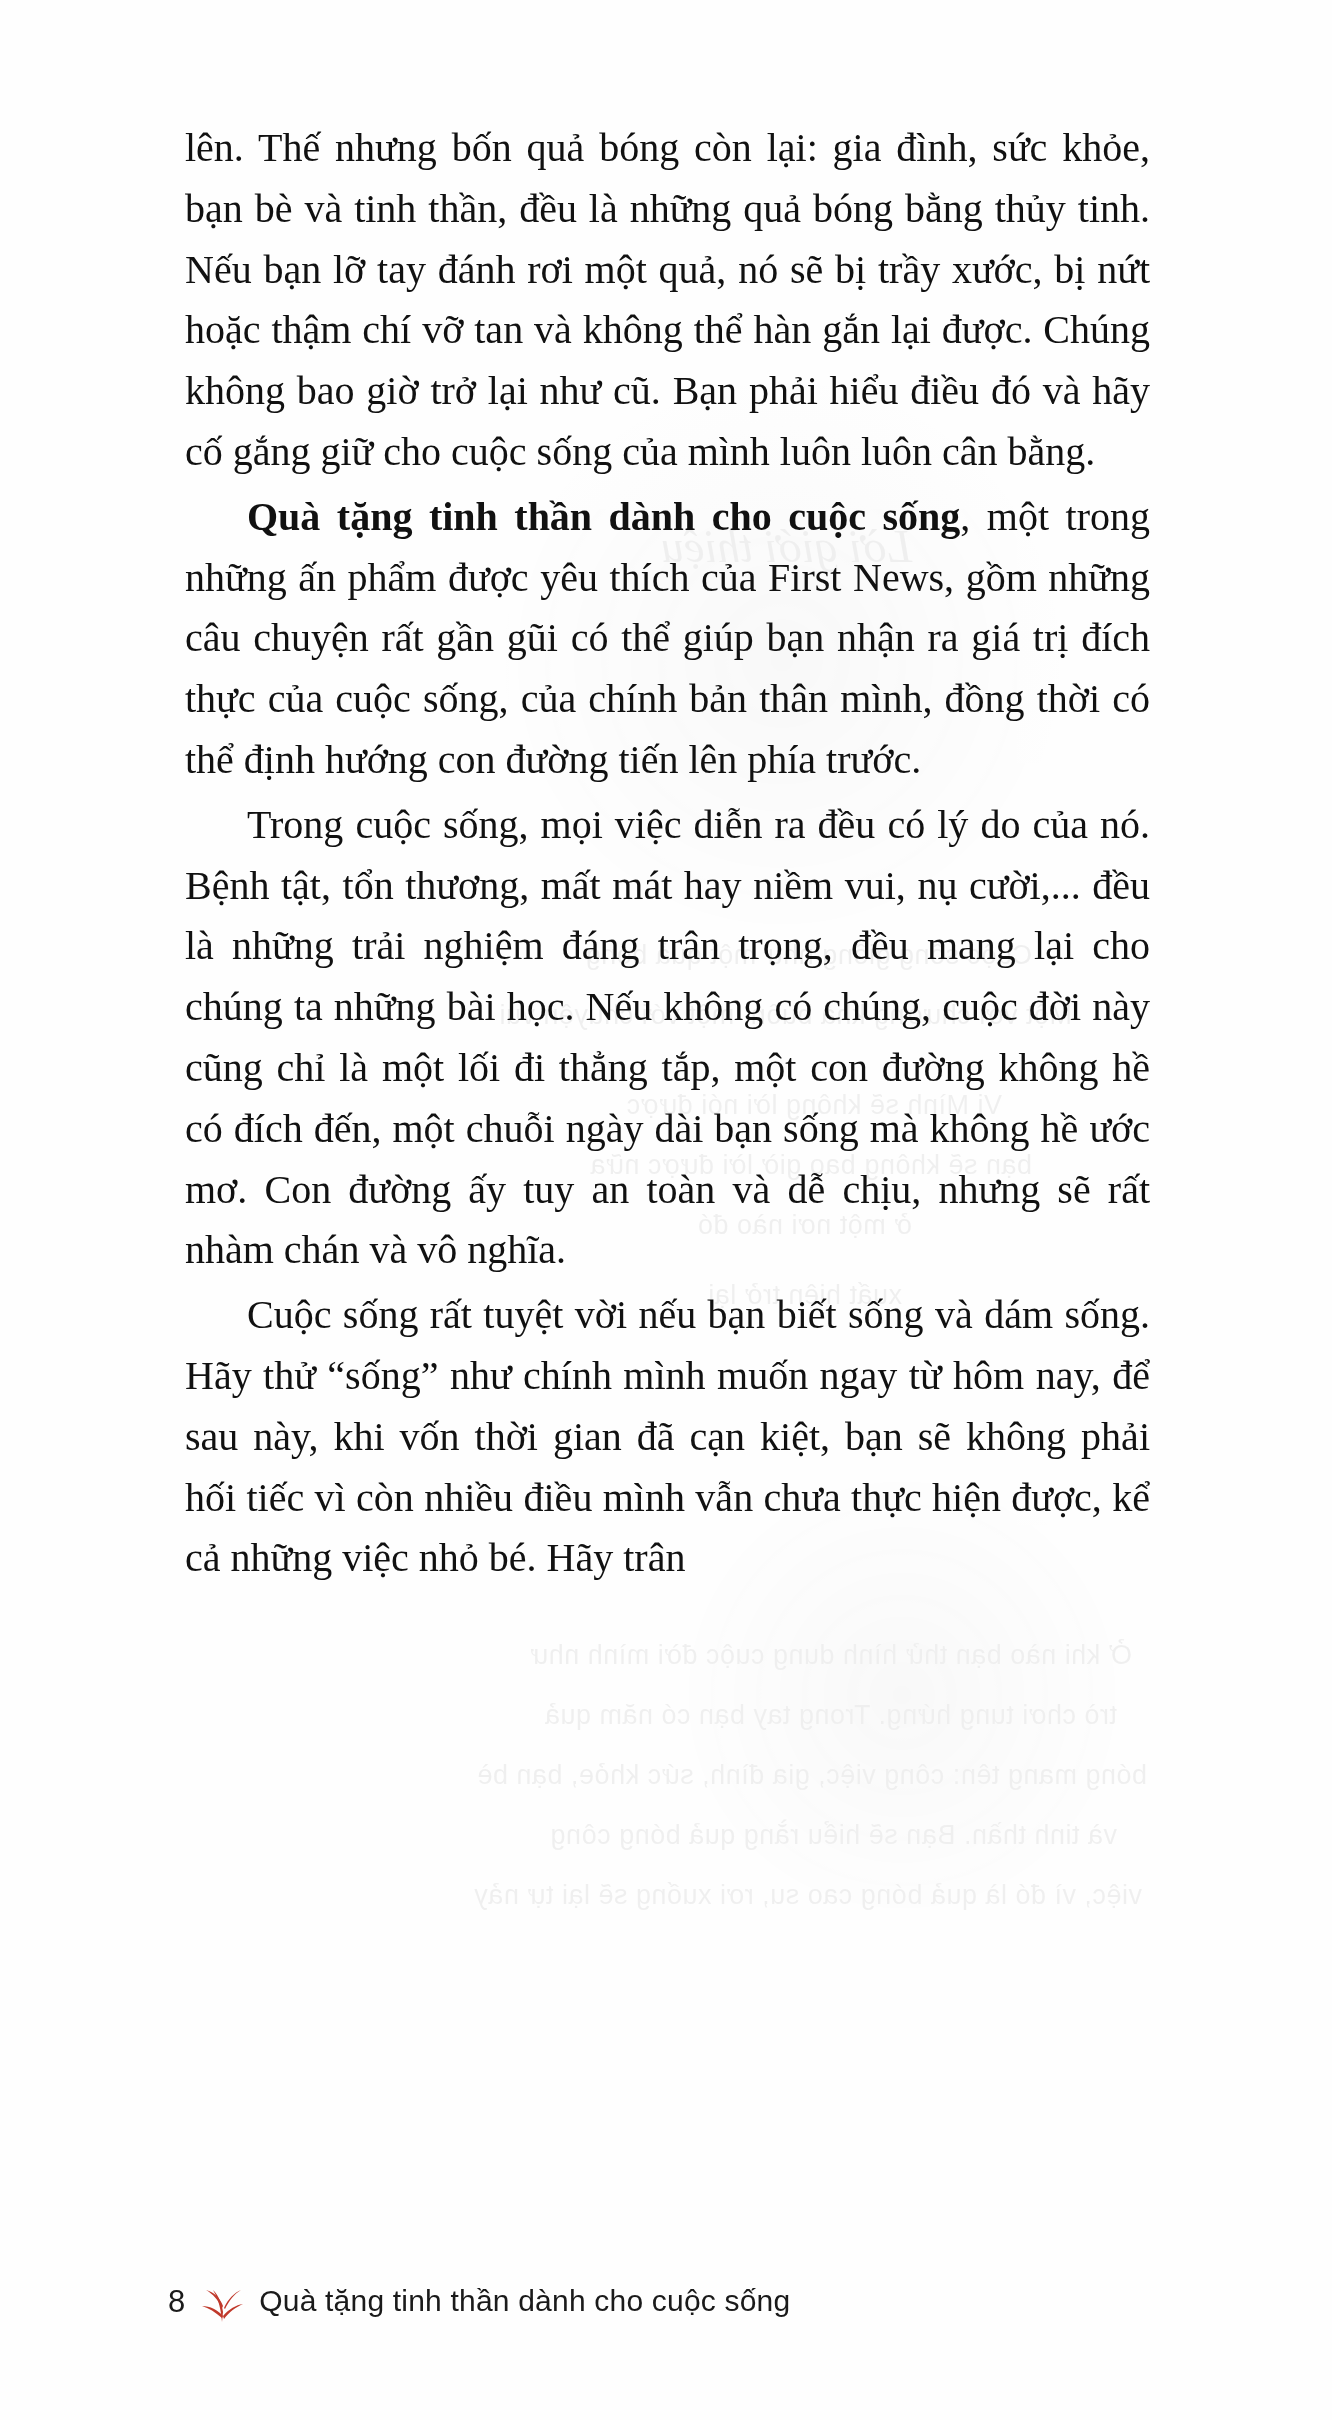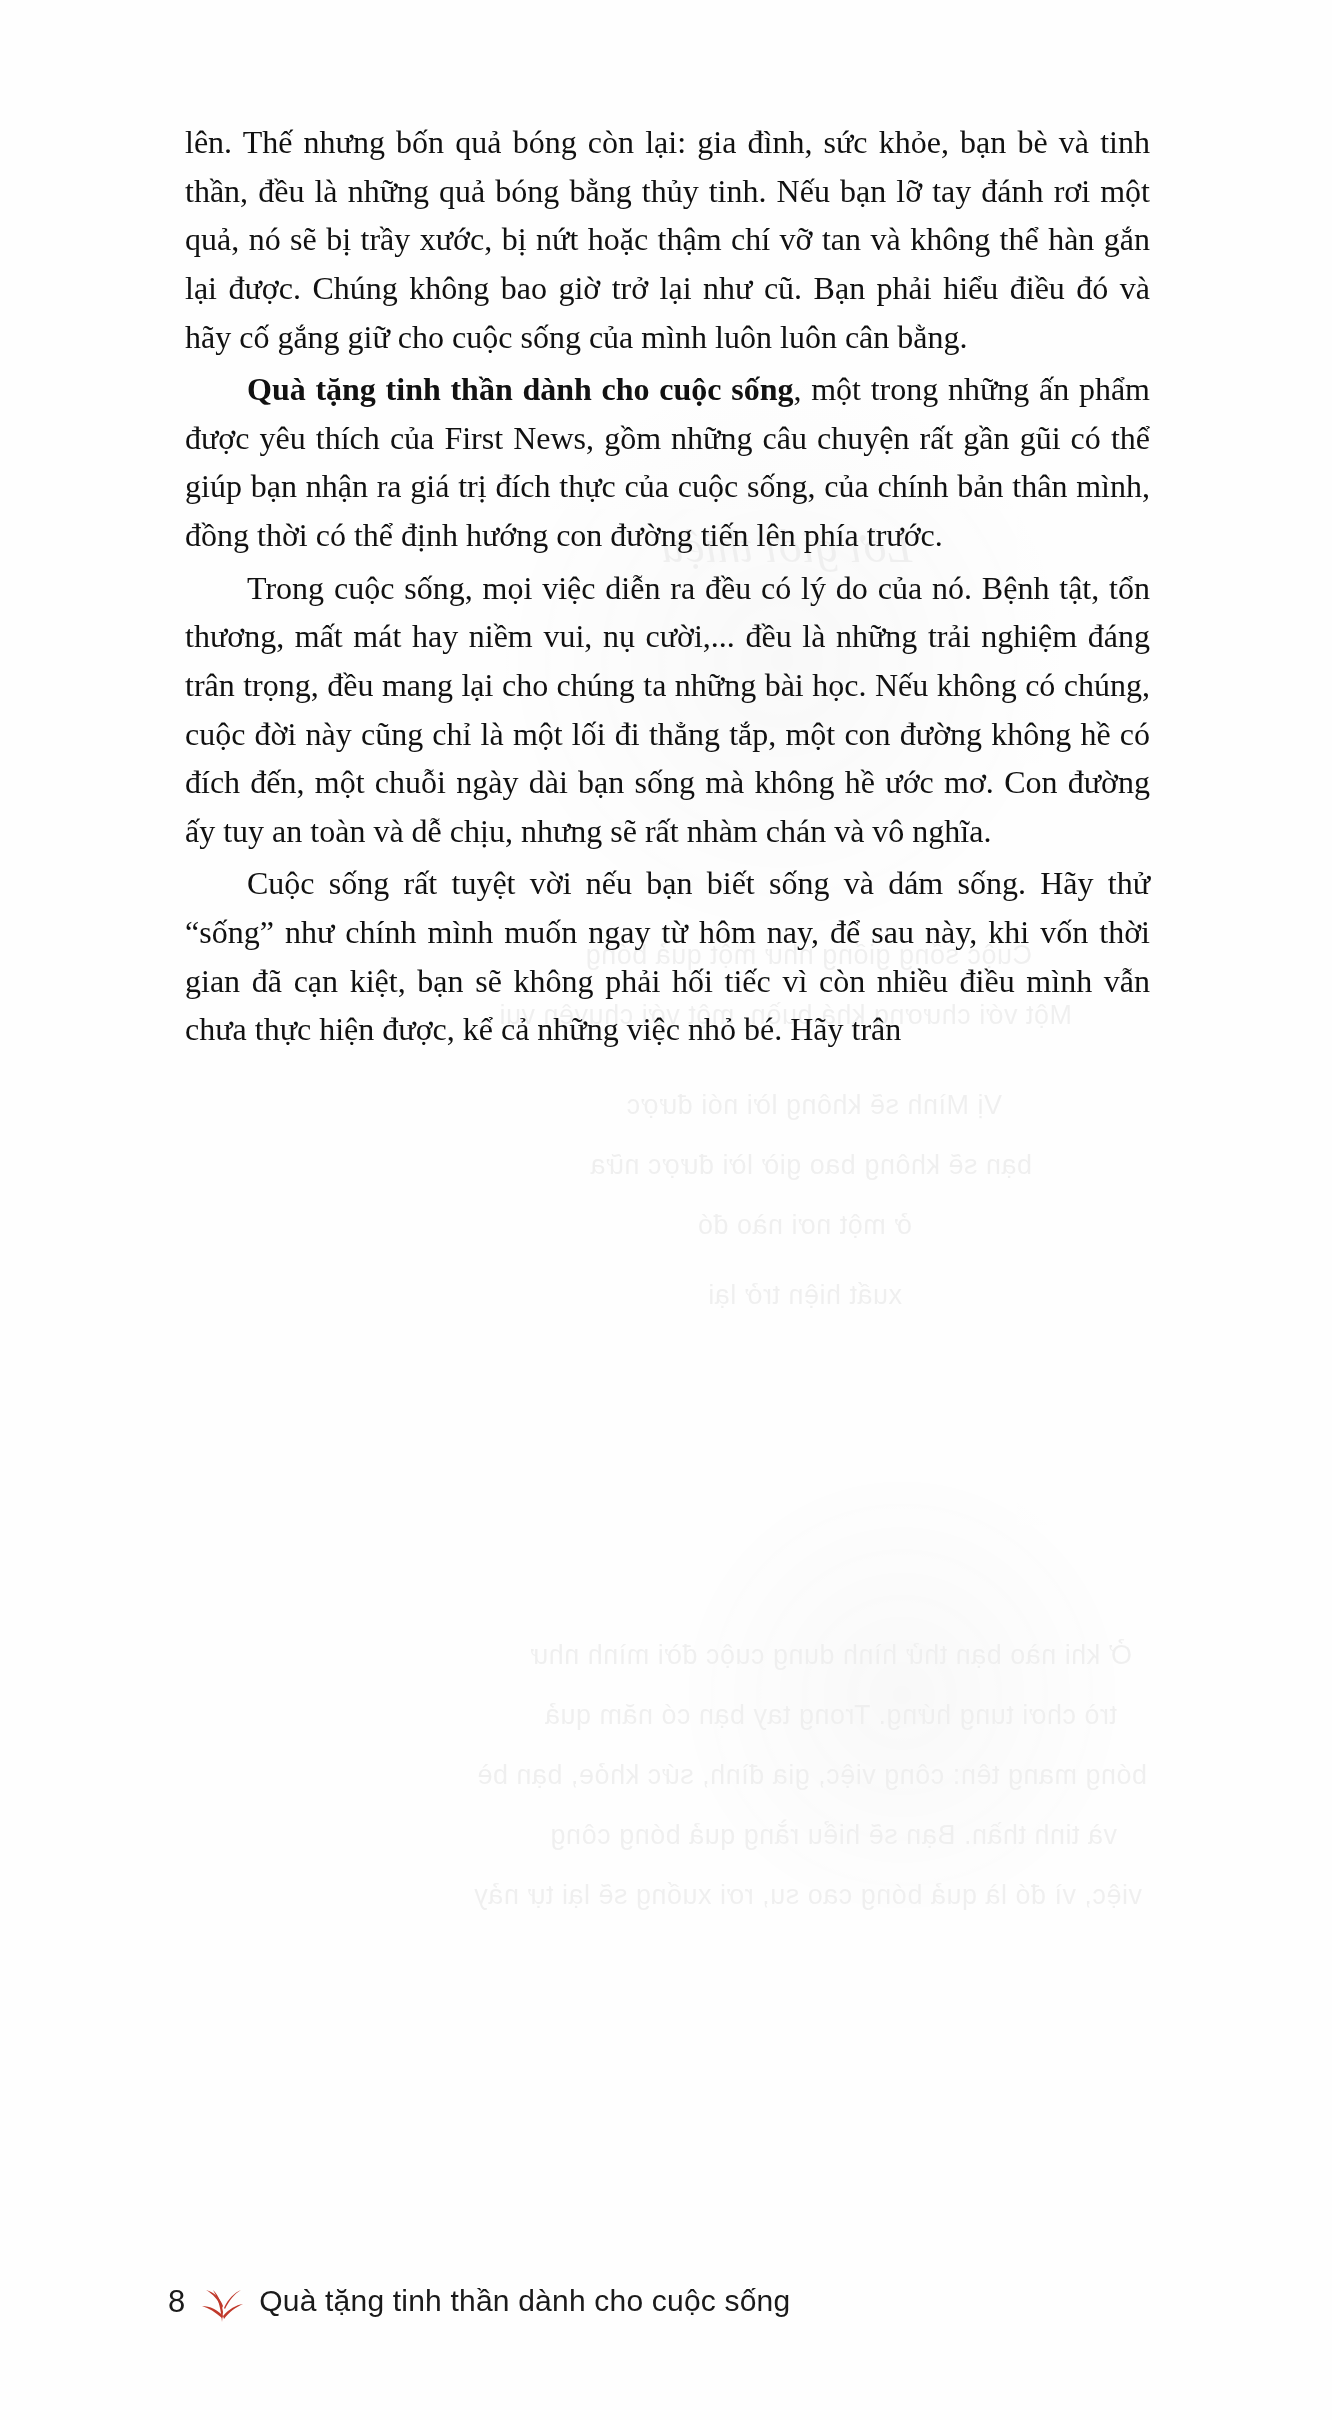--- a/index.html
+++ b/index.html
@@ -48,21 +48,21 @@
 
   .content {
     position: absolute;
     left: 185px;
     top: 118px;
     width: 965px;
   }
 
   p.para {
     margin: 0 0 4px 0;
-    font-size: 32px;
+    font-size: 40px;
     line-height: 1.52;
     text-align: justify;
     text-indent: 62px;
     hyphens: none;
   }
   p.para.first {
     text-indent: 0;
   }
   p.para b {
     font-weight: bold;

